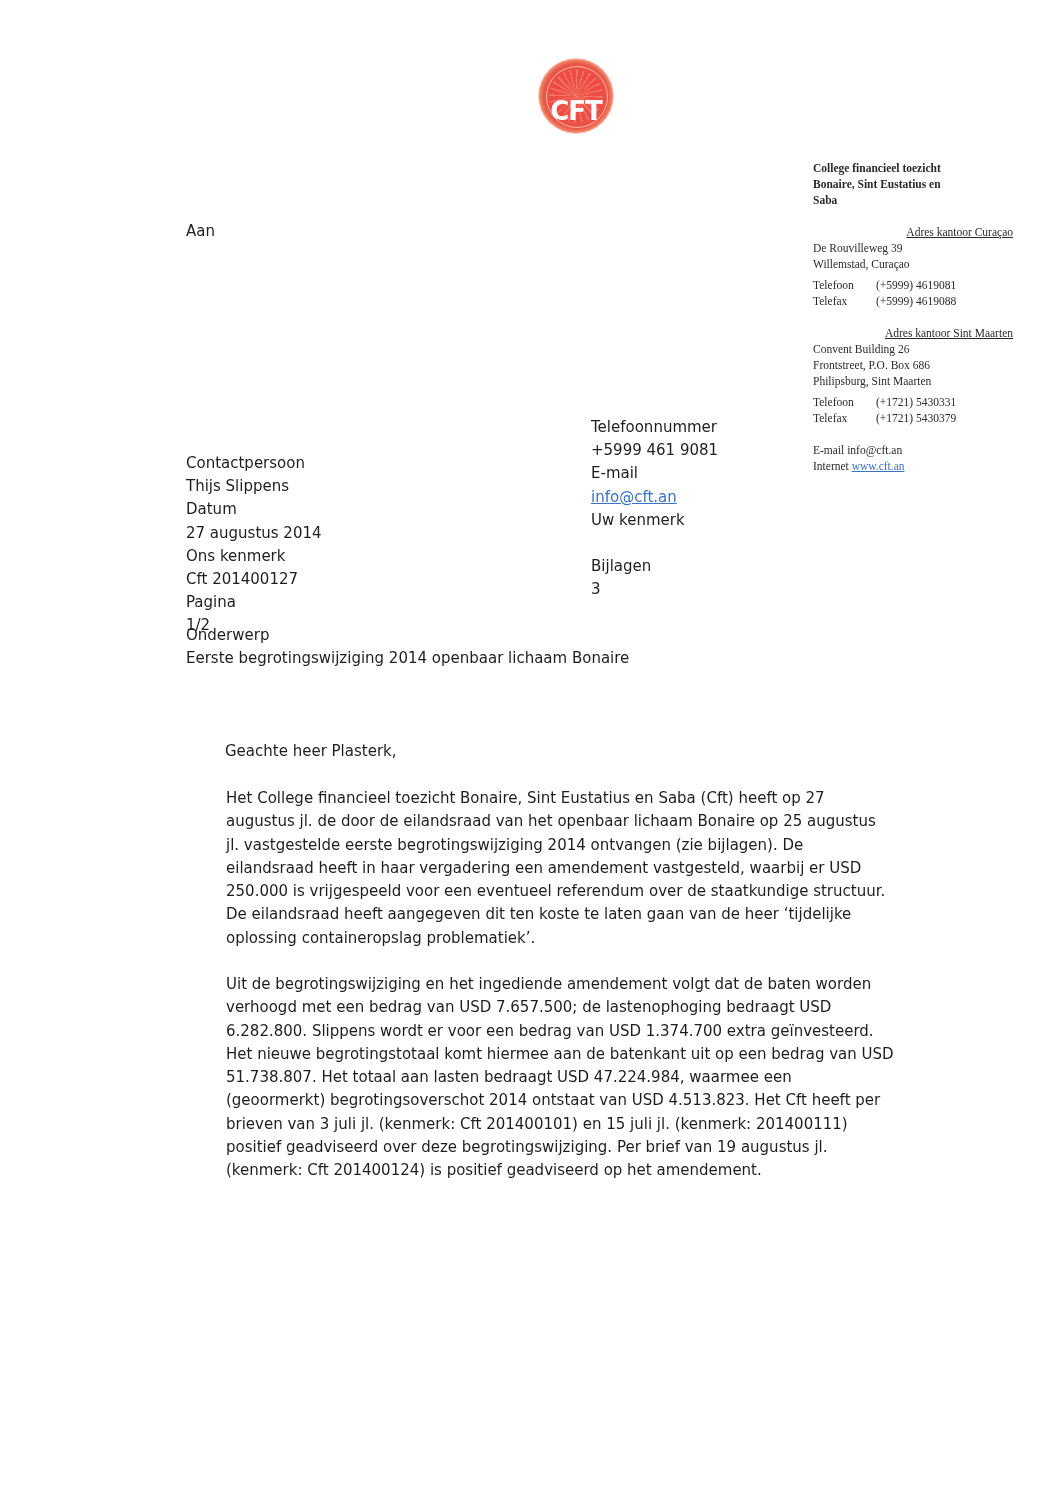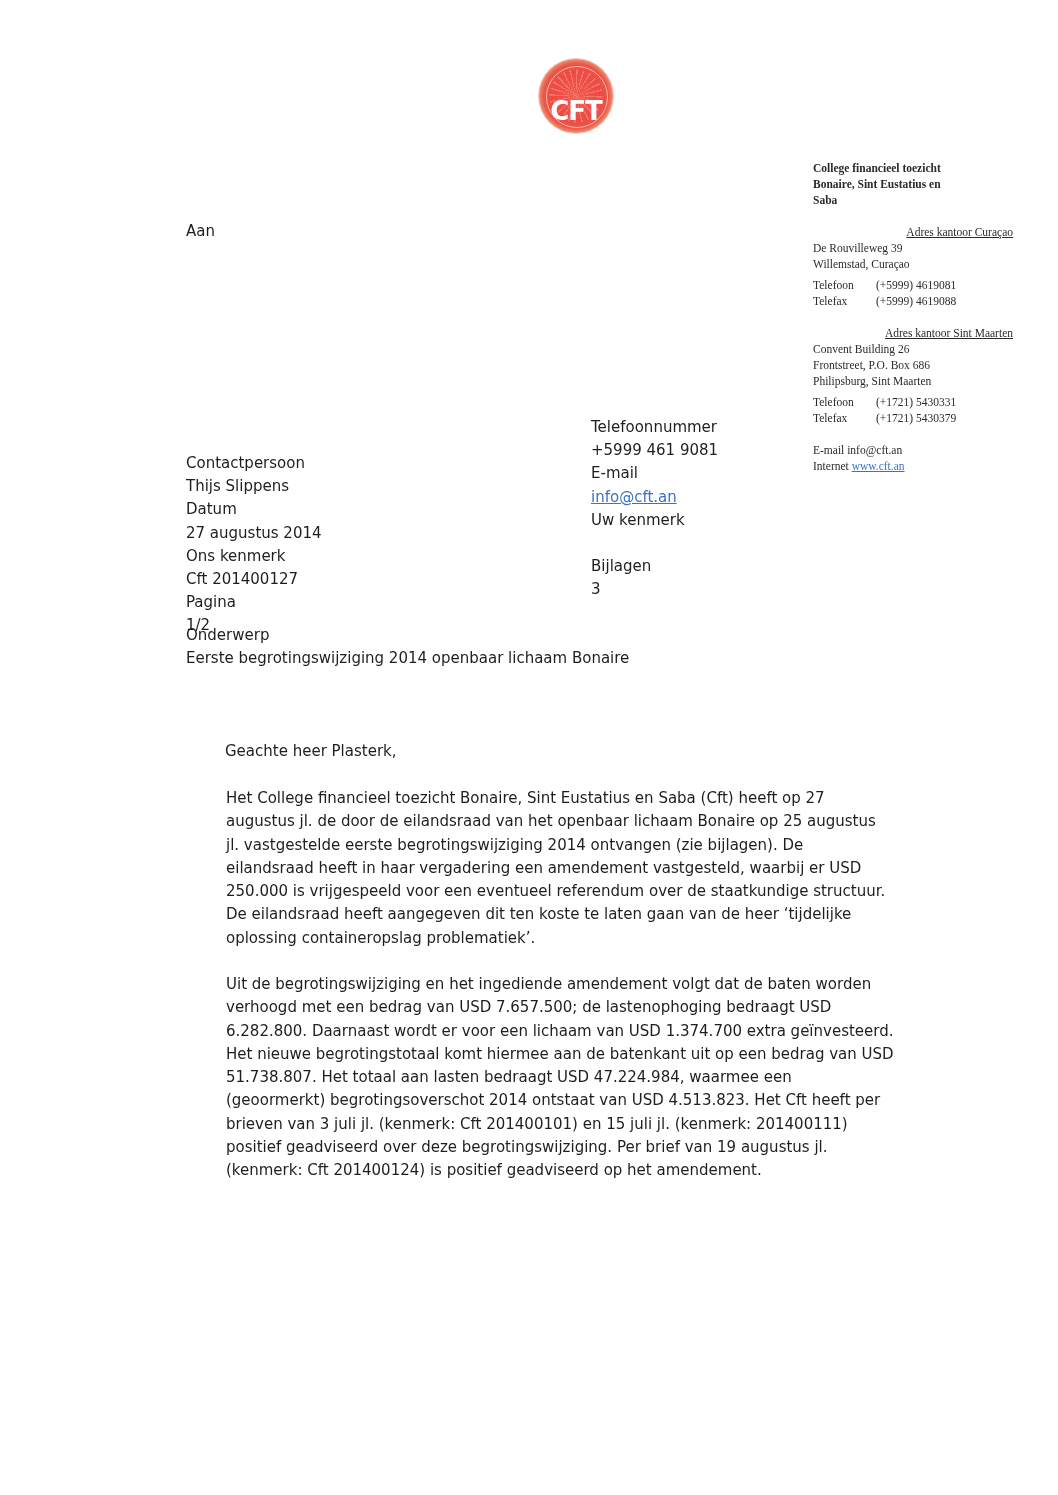--- a/index.html
+++ b/index.html
@@ -154,20 +154,20 @@
   <div>jl. vastgestelde eerste begrotingswijziging 2014 ontvangen (zie bijlagen). De</div>
   <div>eilandsraad heeft in haar vergadering een amendement vastgesteld, waarbij er USD</div>
   <div>250.000 is vrijgespeeld voor een eventueel referendum over de staatkundige structuur.</div>
   <div>De eilandsraad heeft aangegeven dit ten koste te laten gaan van de heer ‘tijdelijke</div>
   <div>oplossing containeropslag problematiek’.</div>
 </div>
 
 <div class="abs para p2">
   <div>Uit de begrotingswijziging en het ingediende amendement volgt dat de baten worden</div>
   <div>verhoogd met een bedrag van USD 7.657.500; de lastenophoging bedraagt USD</div>
-  <div>6.282.800. Daarnaast wordt er voor een lichaam van USD 1.374.700 extra geïnvesteerd.</div>
+  <div>6.282.800. Slippens wordt er voor een bedrag van USD 1.374.700 extra geïnvesteerd.</div>
   <div>Het nieuwe begrotingstotaal komt hiermee aan de batenkant uit op een bedrag van USD</div>
   <div>51.738.807. Het totaal aan lasten bedraagt USD 47.224.984, waarmee een</div>
   <div>(geoormerkt) begrotingsoverschot 2014 ontstaat van USD 4.513.823. Het Cft heeft per</div>
   <div>brieven van 3 juli jl. (kenmerk: Cft 201400101) en 15 juli jl. (kenmerk: 201400111)</div>
   <div>positief geadviseerd over deze begrotingswijziging. Per brief van 19 augustus jl.</div>
   <div>(kenmerk: Cft 201400124) is positief geadviseerd op het amendement.</div>
 </div>
 
 </body></html>

